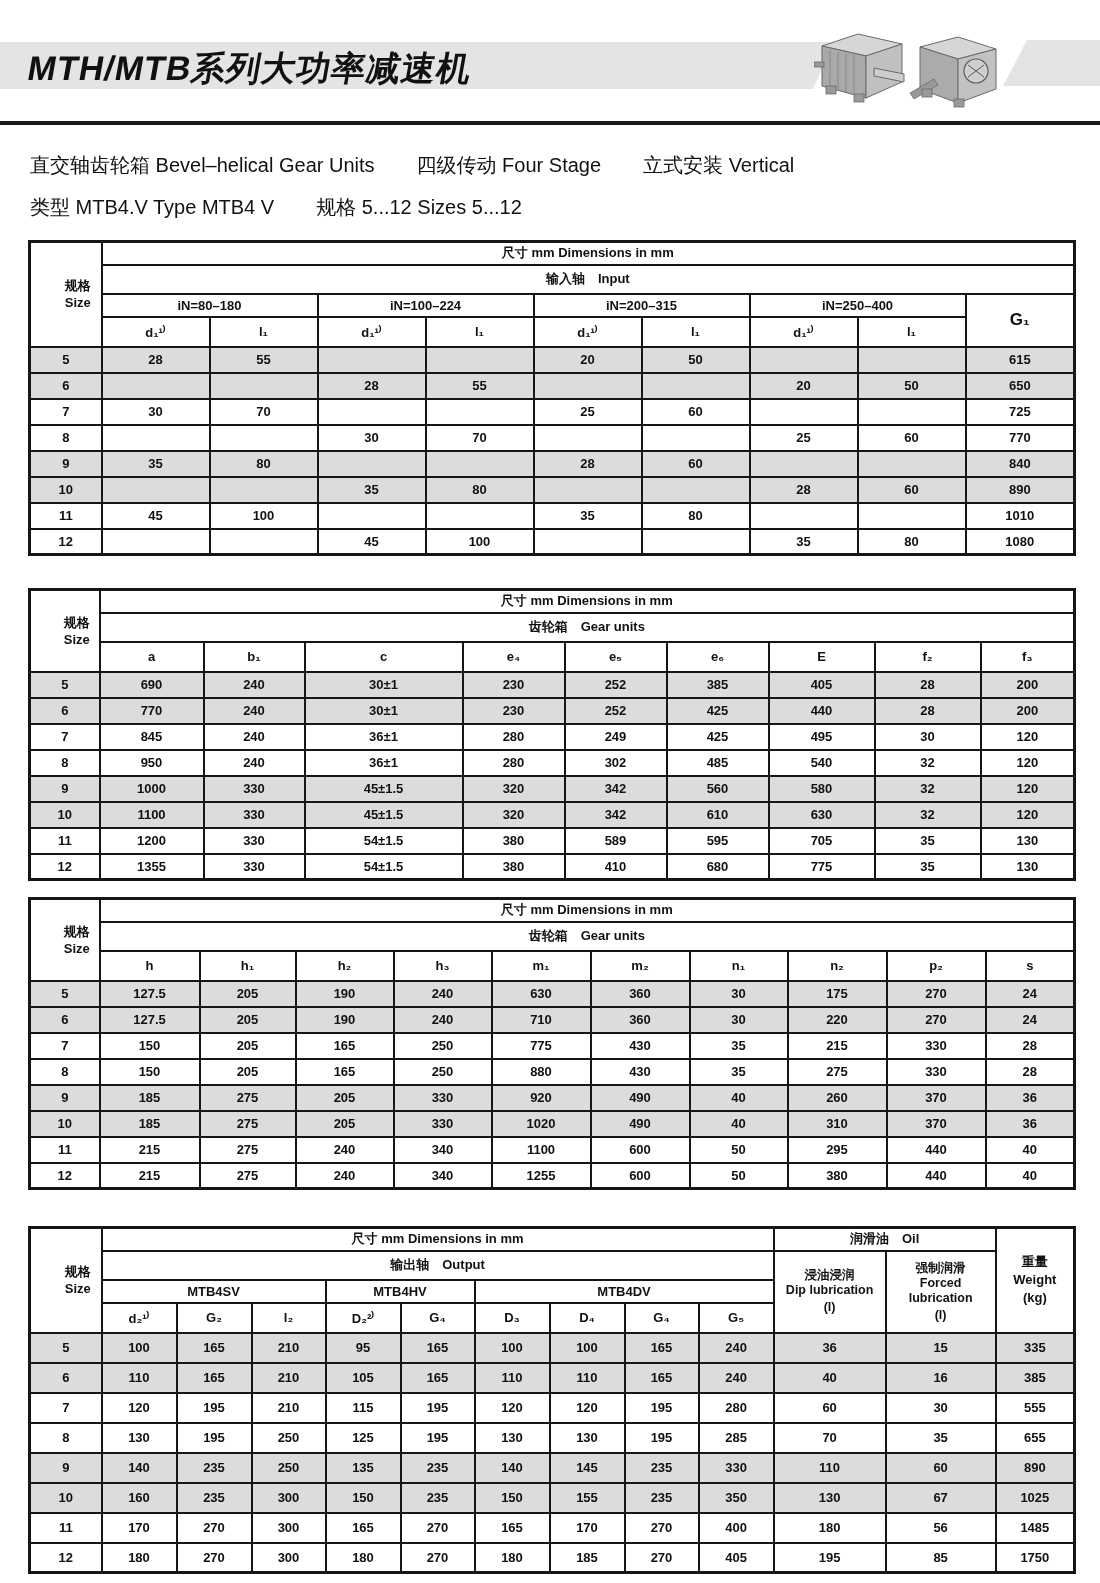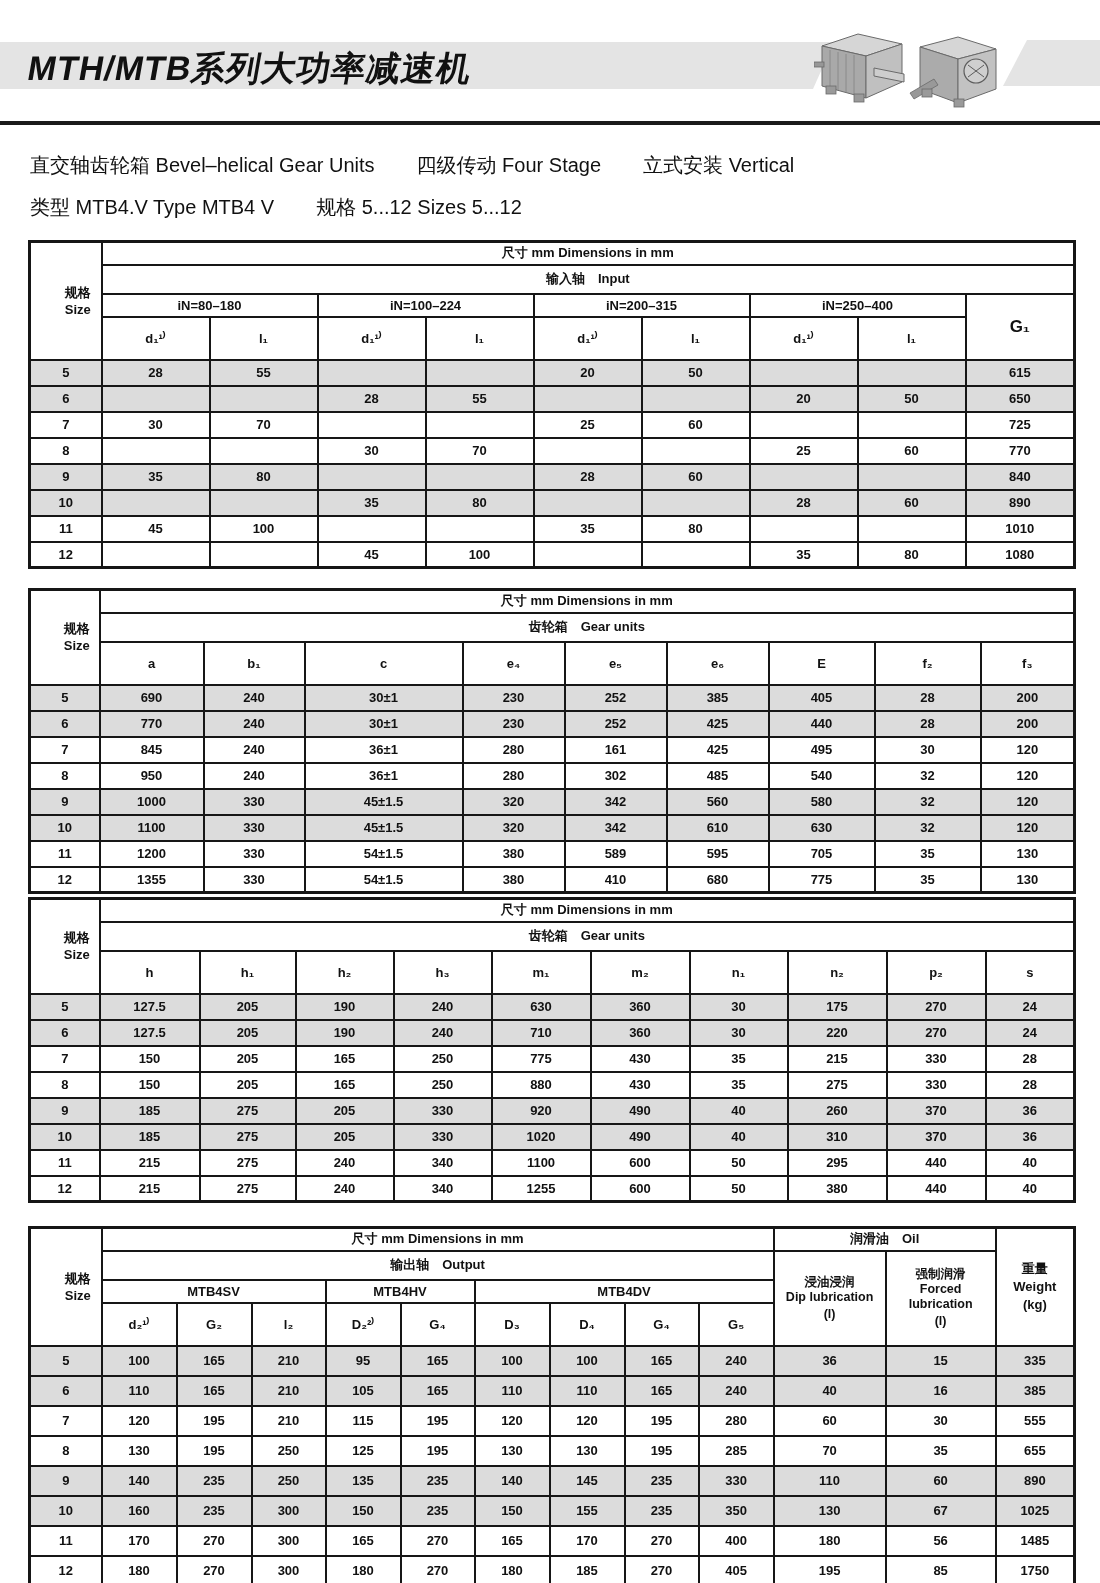--- a/index.html
+++ b/index.html
@@ -26,21 +26,21 @@
   
   .tblock { position:absolute; left:28px; width:1045px; }
   #t1 { top:240px; } #t2 { top:588px; } #t3 { top:897px; } #t4 { top:1226px; }
   table { border-collapse:collapse; width:100%; table-layout:fixed; }
   th,td { border:2px solid #161616; text-align:center; vertical-align:middle;
           font-size:13px; font-weight:bold; padding:0; background:#fff; overflow:hidden; }
   table { border:3px solid #161616; }
   thead tr.hr1 th { height:23px; }
   thead tr.hr2 th { height:29px; }
   thead tr.hr3 th { height:23px; }
-  thead tr.hr4 th { height:43px;margin-top:20px; }
+  thead tr.hr4 th { height:30px;margin-top:20px; }
   .t13 tbody td, .t13 tbody th { height:26px; }
   .t4 tbody td, .t4 tbody th { height:30px; }
   tbody tr.shaded th, tbody tr.shaded td { background:var(--shade,#dcdcdc); }
   .size-h span { display:block; line-height:17px;margin-left:24px; }
   .g1-cell { font-size:17px; }
   .stack div { line-height:15px; font-size:12.5px; }
   .stack div.u { margin-top:2px; }
   .weight-cell div { line-height:18px; }
 </style>
 </head>
@@ -295,21 +295,21 @@
             <td>440</td>
             <td>28</td>
             <td>200</td>
           </tr>
           <tr>
             <th>7</th>
             <td>845</td>
             <td>240</td>
             <td>36±1</td>
             <td>280</td>
-            <td>161</td>
+            <td>249</td>
             <td>425</td>
             <td>495</td>
             <td>30</td>
             <td>120</td>
           </tr>
           <tr>
             <th>8</th>
             <td>950</td>
             <td>240</td>
             <td>36±1</td>

